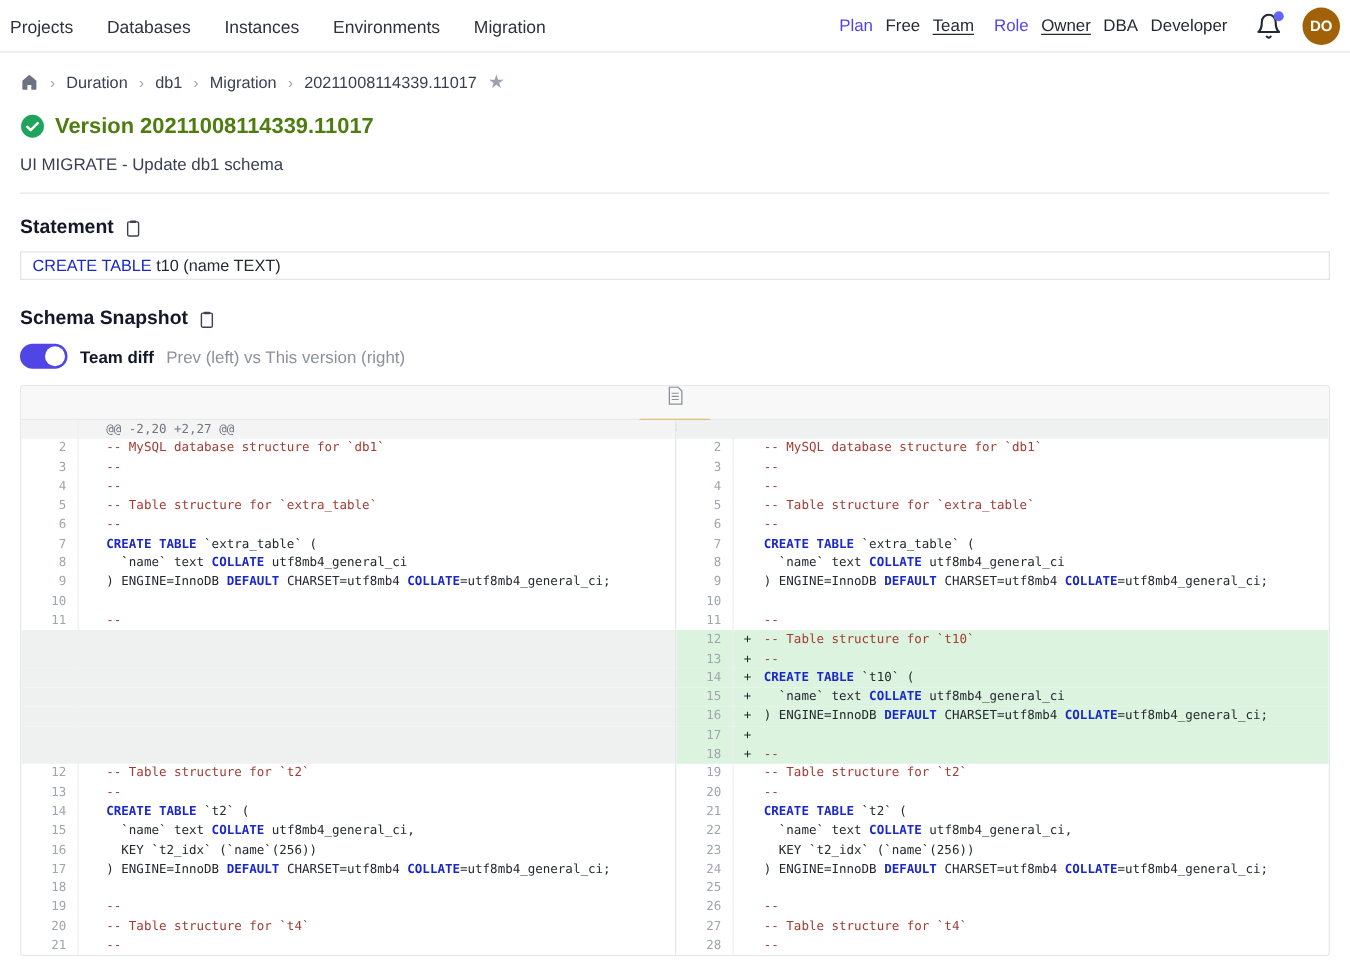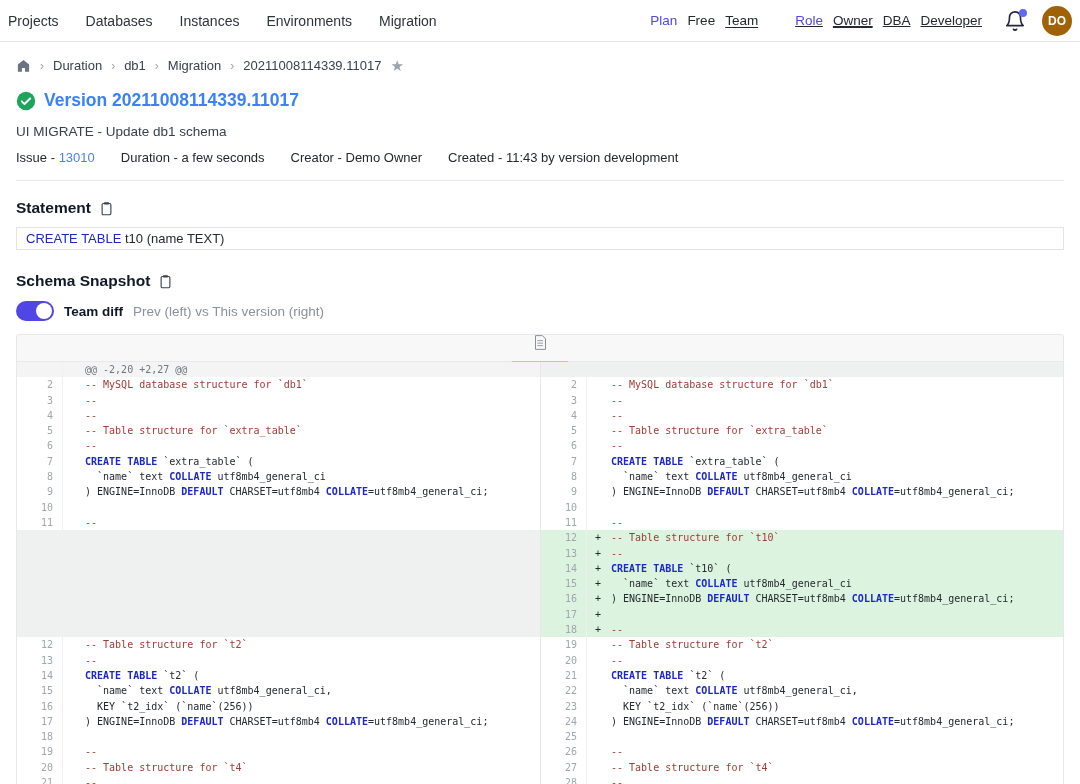--- a/index.html
+++ b/index.html
@@ -6,35 +6,35 @@
   html,body { width:1080px; background:#fff; font-family:"Liberation Sans", sans-serif; color:#24292f; }
 
   
   .topnav { display:flex; align-items:center; height:42px; padding:0 8px; border-bottom:1px solid #e5e7eb; }
   .nav-left { display:flex; gap:27px; }
   .nav-item { font-size:14px; color:#2d333b; cursor:pointer; }
   .nav-right { margin-left:auto; display:flex; align-items:center; gap:10px; font-size:13.5px; }
   .lbl-accent { color:#4f46e5; }
   .opt { color:#24292f; cursor:pointer; }
   .opt.selected { text-decoration:underline; text-underline-offset:2px; }
-  .role-group { margin-left:27px; display:flex; gap:10px; align-items:flex-start;text-decoration:underline; }
+  .role-group { margin-left:6px; display:flex; gap:10px; align-items:flex-start; }
   .bell-wrap { position:relative; margin-left:12px; width:22px; height:22px; cursor:pointer; }
   .bell-dot { position:absolute; top:-1px; right:-1px; width:8px; height:8px; border-radius:50%; background:#6366f1; }
   .avatar { width:30px; height:30px; border-radius:50%; background:#a16207; color:#fff; font-size:12px; font-weight:700; display:flex; align-items:center; justify-content:center; margin-left:6px; cursor:pointer; }
 
   
   .content { padding:0 16px; }
   .breadcrumb { display:flex; align-items:center; gap:9px; margin-top:16px; font-size:13px; color:#374151; }
   .crumb { cursor:pointer; }
   .sep { color:#9ca3af; font-size:12px; }
   .star { color:#9ca3af; font-size:15px; cursor:pointer; line-height:1; }
   .home-icon { color:#6b7280; display:flex; cursor:pointer; }
 
   .title-row { display:flex; align-items:center; gap:8px; margin-top:17px; }
-  .title { font-size:17.5px; font-weight:700; color:#3b82f6; }
+  .title { font-size:17.5px; font-weight:700; color:#4d7c0f; }
   .subtitle { margin-top:13px; font-size:13.5px; color:#374151; }
   .meta-row { margin-top:11px; display:flex; gap:26px; font-size:13px; color:#24292f; }
   .meta-link { color:#4e80ee; cursor:pointer; }
   .divider { border-top:1px solid #e5e7eb; margin-top:15px; }
 
   
   .section-head { display:flex; align-items:center; gap:8px; margin-top:18px; }
   .section-title { font-size:15.5px; font-weight:700; color:#111827; }
   .copy-icon { color:#374151; display:flex; cursor:pointer; }
   .stmt-box { margin-top:10px; border:1px solid #e4e4e7; padding:3px 9px; font-size:13px; color:#24292f; }
@@ -124,29 +124,20 @@
   <div class="title-row">
     <span>
       <svg width="20" height="20" viewBox="0 0 24 24">
           <circle cx="12" cy="12" r="11" fill="#1fa45b"></circle>
           <path d="M7 12.5l3.2 3.2L17 9" stroke="#fff" stroke-width="2.4" fill="none" stroke-linecap="round" stroke-linejoin="round"></path>
         </svg>
     </span>
     <span class="title">Version 20211008114339.11017</span>
   </div>
   <div class="subtitle">UI MIGRATE - Update db1 schema</div>
-  <div class="meta-row">
-    <span>
-      <span>Issue -</span>
-      <span class="meta-link">13010</span>
-    </span>
-    <span>Duration - a few seconds</span>
-    <span>Creator - Demo Owner</span>
-    <span>Created - 11:43 by version development</span>
-  </div>
 
   <div class="divider"></div>
 
   <div class="section-head">
     <span class="section-title">Statement</span>
     <span class="copy-icon">
       <svg width="15" height="15" viewBox="0 0 24 24" fill="none" stroke="#374151" stroke-width="1.8" stroke-linejoin="round">
           <rect x="5" y="4" width="14" height="18" rx="2"></rect>
           <path d="M9 4.5V3h6v1.5z" fill="#374151"></path>
         </svg>

